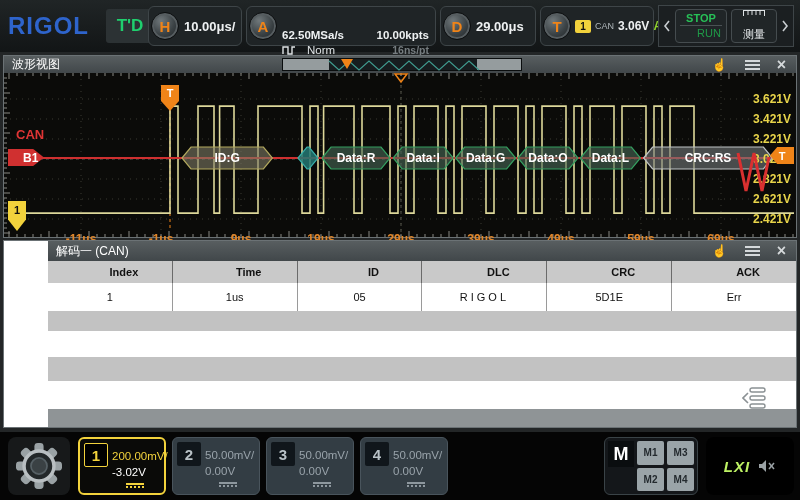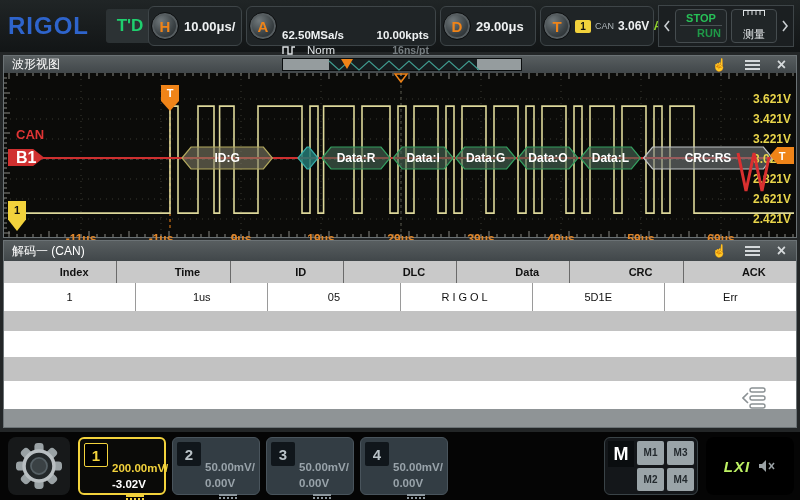--- a/index.html
+++ b/index.html
@@ -31,21 +31,21 @@
   .tsbadge { width:16px; height:13px; background:#f2d23c; color:#111; font-size:10px; font-weight:bold;
              border-radius:2px; display:flex; align-items:center; justify-content:center; flex:none; }
   .tsrc { font-size:9px; color:#aeb6ba; }
   .tslope { font-size:12px; font-weight:bold; color:#8fd12e; margin-left:auto; }
   .right-group { position:absolute; left:658px; top:5px; width:136px; height:42px; border:1px solid #3e4548;
                  border-radius:0; background:#1b1f21; display:flex; align-items:center; gap:4px; padding:0 4px; }
   .stopbtn { width:54px; height:34px; border:1px solid #454c4f; border-radius:4px; background:#202527;
              display:flex; flex-direction:column; align-items:center; justify-content:center; }
   .stopbtn .s1 { color:#27c057; font-weight:bold; font-size:11px; line-height:1.2;
                  border-bottom:1px solid #4a5154; width:42px; text-align:center; }
-  .stopbtn .s2 { color:#1f9a48; font-weight:bold; font-size:11px; line-height:1.3;margin-left:16px; }
+  .stopbtn .s2 { color:#1f9a48; font-weight:normal; font-size:11px; line-height:1.3;margin-left:16px; }
   .measurebtn { width:48px; height:34px; border:1px solid #454c4f; border-radius:4px; background:#202527;
                 display:flex; flex-direction:column; align-items:center; justify-content:center; gap:11px; }
   .measurebtn .lbl { color:#e8ecee; font-size:11px; }
   .chev { display:flex; align-items:center; }
 
   
   .panel { position:absolute; left:3px; width:794px; border:1px solid #6b7275; }
   .panel-header { height:17px; background:linear-gradient(#585e60,#41474a); position:relative;
                   display:flex; align-items:center; }
   .panel-title { color:#fff; font-size:12px; padding-left:8px; }
@@ -63,35 +63,35 @@
   .mm-tri { position:absolute; left:58px; top:0; width:0; height:0;
             border-left:6px solid transparent; border-right:6px solid transparent;
             border-top:10px solid #f08418; }
   .plot { position:absolute; left:0; top:17px; width:792px; height:164px; }
   .vlabel { position:absolute; right:5px; color:#e8d44a; font-size:12px; font-weight:bold;
             transform:translateY(-50%); }
   .tlabel { position:absolute; top:159px; color:#e0862a; font-size:12px; font-weight:bold;
             transform:translateX(-50%); }
   .can-label { position:absolute; left:12px; top:54px; color:#e03535; font-size:13px; font-weight:bold; }
   .b1-badge { position:absolute; left:4px; top:76px; width:36px; height:17px; background:#d03030; color:#fff;
-              font-size:16px; font-weight:bold; display:flex; align-items:center; padding-left:8px;
+              font-size:12px; font-weight:bold; display:flex; align-items:center; padding-left:15px;
               clip-path:polygon(0 0,70% 0,100% 50%,70% 100%,0 100%); }
   .tflag { position:absolute; left:157px; top:12px; width:18px; height:26px; background:#f08418; color:#fff;
            font-weight:bold; font-size:11px; display:flex; justify-content:center; padding-top:2px;
            clip-path:polygon(0 0,100% 0,100% 62%,50% 100%,0 62%); }
   .ch1flag { position:absolute; left:4px; top:128px; width:18px; height:30px; background:#f2d23c; color:#111;
              font-weight:bold; font-size:11px; display:flex; justify-content:center; padding-top:3px;
              clip-path:polygon(0 0,100% 0,100% 62%,50% 100%,0 62%); }
   .rtag { position:absolute; right:2px; top:74px; width:24px; height:17px; background:#f08418; color:#fff;
           font-size:11px; font-weight:bold; display:flex; align-items:center; justify-content:center;
           clip-path:polygon(0 50%,30% 0,100% 0,100% 100%,30% 100%); }
   .zig { position:absolute; left:730px; top:72px; }
 
   
-  .decode-panel { top:240px; height:188px; background:#fff; }
+  .decode-panel { top:240px; height:188px; background:#fff;padding-left:44px; }
   .decode-panel .panel-header { height:20px; }
   .tbl-header { display:flex; height:22px; background:#c9c9c9; }
   .tbl-header .cell { flex:1; border-right:1px solid #6a6a6a; display:flex; align-items:center;
                       justify-content:center; font-size:11px; font-weight:bold; color:#111;margin-left:28px; }
   .tbl-header .cell:last-child { border-right:none; }
   .tbl-row { display:flex; height:28px; background:#fff; }
   .tbl-row .cell { flex:1; border-right:1px solid #9a9a9a; display:flex; align-items:center;
                    justify-content:center; font-size:11px; color:#111; }
   .tbl-row .cell:last-child { border-right:none; }
   .tbl-row .spaced { letter-spacing:3px; }
@@ -103,21 +103,21 @@
   .gearbtn { position:absolute; left:8px; top:5px; width:62px; height:58px; background:#17191a;
              border-radius:8px; display:flex; align-items:center; justify-content:center; }
   .channel-buttons { position:absolute; left:78px; top:5px; display:flex; gap:6px; }
   .chbtn { width:88px; height:58px; border-radius:6px; background:#333d44; border:1px solid #49545c;
            position:relative; }
   .chbtn.active { background:#0a0a08; border:2px solid #f2d23c; }
   .chbadge { position:absolute; left:4px; top:4px; width:24px; height:24px; background:#10161b;
              color:#b9c2c7; font-size:15px; font-weight:bold; display:flex; align-items:center;
              justify-content:center; border-radius:2px; }
   .active .chbadge { background:#000; color:#f2d23c; border:1px solid #f2d23c; }
-  .chtexts { margin-left:32px; padding-top:21px; color:#99a3aa; font-size:11.5px; font-weight:bold;
+  .chtexts { margin-left:32px; padding-top:9px; color:#99a3aa; font-size:11.5px; font-weight:normal;
              line-height:1.4; }
   .active .chscale { color:#f2d23c; }
   .active .choffset { color:#fff; }
   .coupling { width:18px; height:5px; border-top:2px solid #8d979e; border-bottom:2px dotted #8d979e;
               margin:3px 0 0 14px; }
   .active .coupling { border-color:#f2d23c; }
   .math-group { position:absolute; left:604px; top:5px; width:94px; height:58px; background:#14171a;
                 border:1px solid #3a4347; border-radius:6px; display:flex; padding:3px; }
   .mlabel { width:26px; height:26px; background:#0a0d0f; color:#fff; font-weight:bold; font-size:18px;
             display:flex; align-items:center; justify-content:center; }
@@ -513,21 +513,20 @@
             <i></i>
           </span>
         <span class="close">×</span>
       </div>
     </div>
     <div class="tbl-header">
         <div class="cell">Index</div>
         <div class="cell">Time</div>
         <div class="cell">ID</div>
         <div class="cell">DLC</div>
-        <div class="cell">Data</div>
         <div class="cell">CRC</div>
         <div class="cell">ACK</div>
       </div>
     <div class="tbl-row">
         <div class="cell">1</div>
         <div class="cell">1us</div>
         <div class="cell">05</div>
         <div class="cell spaced">RIGOL</div>
         <div class="cell">5D1E</div>
         <div class="cell">Err</div>

